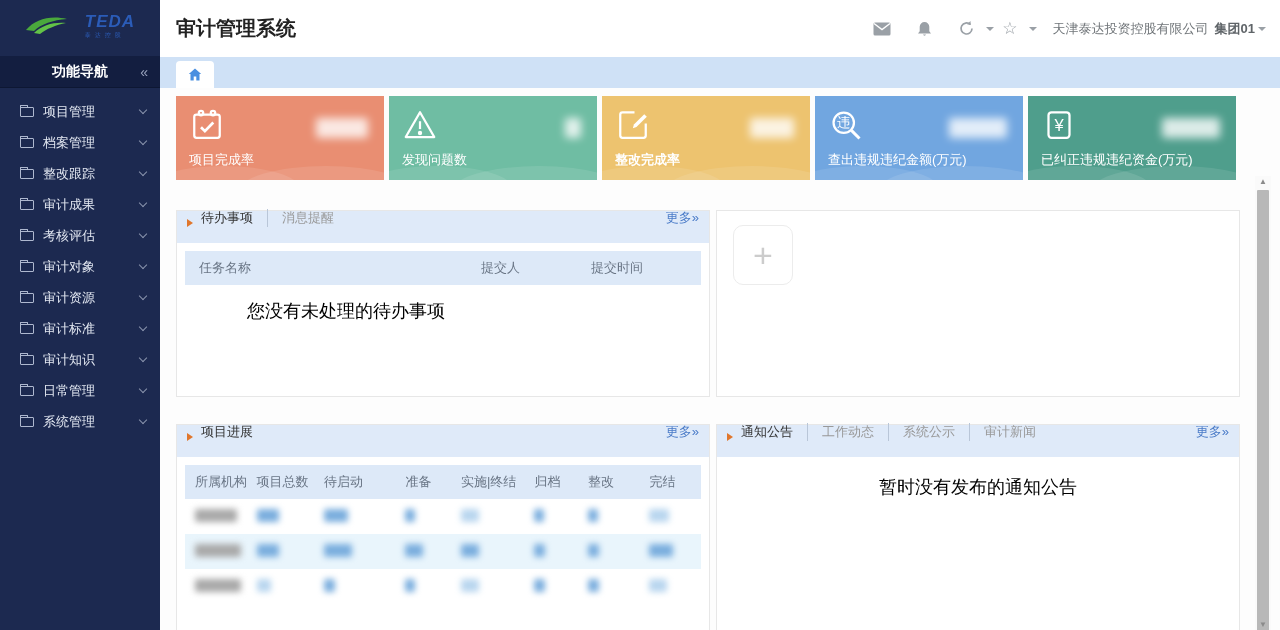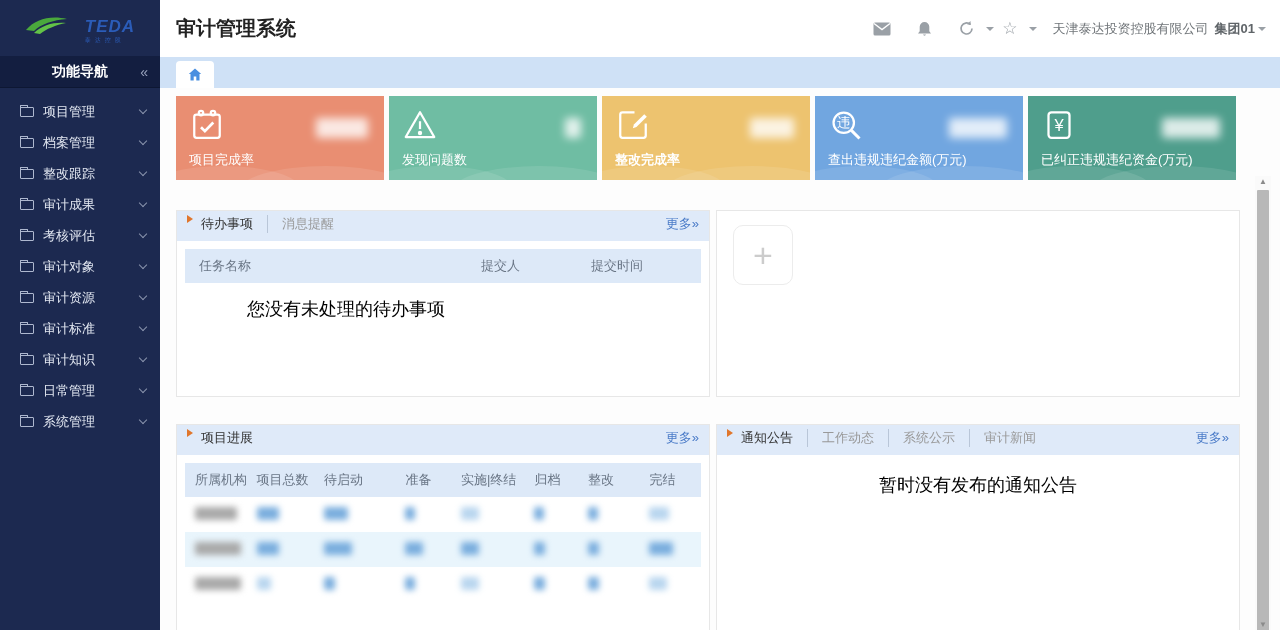--- a/index.html
+++ b/index.html
@@ -3,21 +3,21 @@
 <meta charset="utf-8">
 <style>
   * { margin:0; padding:0; box-sizing:border-box; }
   html,body { width:1280px; height:630px; overflow:hidden;
     font-family:"Liberation Sans", sans-serif; background:#fff; }
 
   
   .sidebar { position:absolute; left:0; top:0; width:160px; height:630px;
     background:#1c2950; z-index:5; }
   .logo-area { height:56px; display:flex; align-items:center; justify-content:center; }
-  .logo-wrap { display:flex; align-items:flex-end; gap:16px; }
+  .logo-wrap { display:flex; align-items:flex-start; gap:16px; }
   .logo-text { display:flex; flex-direction:column; line-height:1; }
   .logo-brand { color:#2b5cb8; font-weight:bold; font-size:17px; font-style:italic; letter-spacing:1px; }
   .logo-sub { color:#2b5cb8; font-size:6px; letter-spacing:4px; margin-top:2px; }
   .nav-head { height:32px; background:#131e40; border-bottom:1px solid #0d1733;
     display:flex; align-items:center; position:relative; }
   .nav-title { color:#fff; font-size:14px; font-weight:bold; width:100%; text-align:center; }
   .nav-collapse { position:absolute; right:12px; color:#9aa4bd; font-size:14px; cursor:pointer; }
   .menu { padding-top:8px; }
   .menu-item { height:31px; display:flex; align-items:center; padding:0 14px 0 20px;
     color:#e3e8f2; font-size:13px; cursor:pointer; }
@@ -58,21 +58,21 @@
     background:rgba(255,255,255,.10); border-radius:50%; }
   .card::after { content:""; position:absolute; left:30%; right:-30px; bottom:-38px; height:52px;
     background:rgba(255,255,255,.10); border-radius:50%; }
   .card-icon { position:absolute; left:13px; top:11px; }
   .card-label { position:absolute; left:13px; bottom:11px; font-size:13px; }
   .card-value { position:absolute; right:16px; top:22px; height:20px;
     background:rgba(255,255,255,.8); border-radius:2px; filter:blur(4px); }
 
   
   .panel { position:absolute; background:#fff; border:1px solid #e7e7e7; }
-  .panel-head { height:30px; background:#dfeaf9; display:flex; align-items:flex-start; padding:4px 10px; }
+  .panel-head { height:30px; background:#dfeaf9; display:flex; align-items:flex-end; padding:16px 10px; }
   .tri { width:0; height:0; border-top:4px solid transparent; border-bottom:4px solid transparent;
     border-left:6px solid #e0762c; margin-right:8px; flex:none; }
   .ptab { font-size:13px; color:#999; cursor:pointer; padding:0 14px; }
   .ptab.first { padding-left:0; }
   .ptab.active { color:#333; }
   .ptab + .ptab { border-left:1px solid #b9c6d8; }
   .more { margin-left:auto; font-size:13px; color:#4a7bc8; cursor:pointer; }
   .thead { margin:8px 8px 0 8px; background:#dde9f8; height:34px; display:flex; align-items:center;
     font-size:13px; color:#697585; }
   .empty-msg { font-size:18px; color:#000000; }

